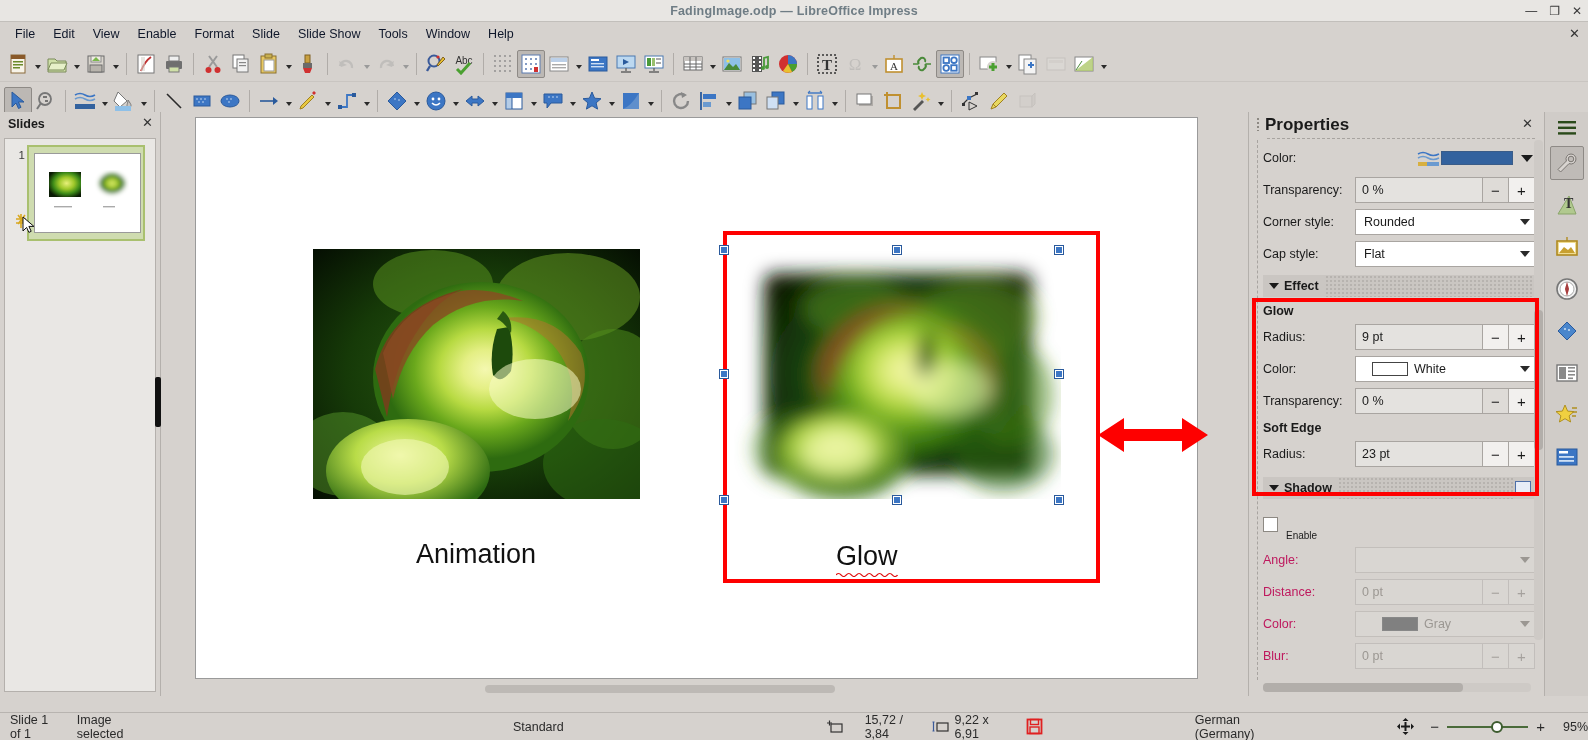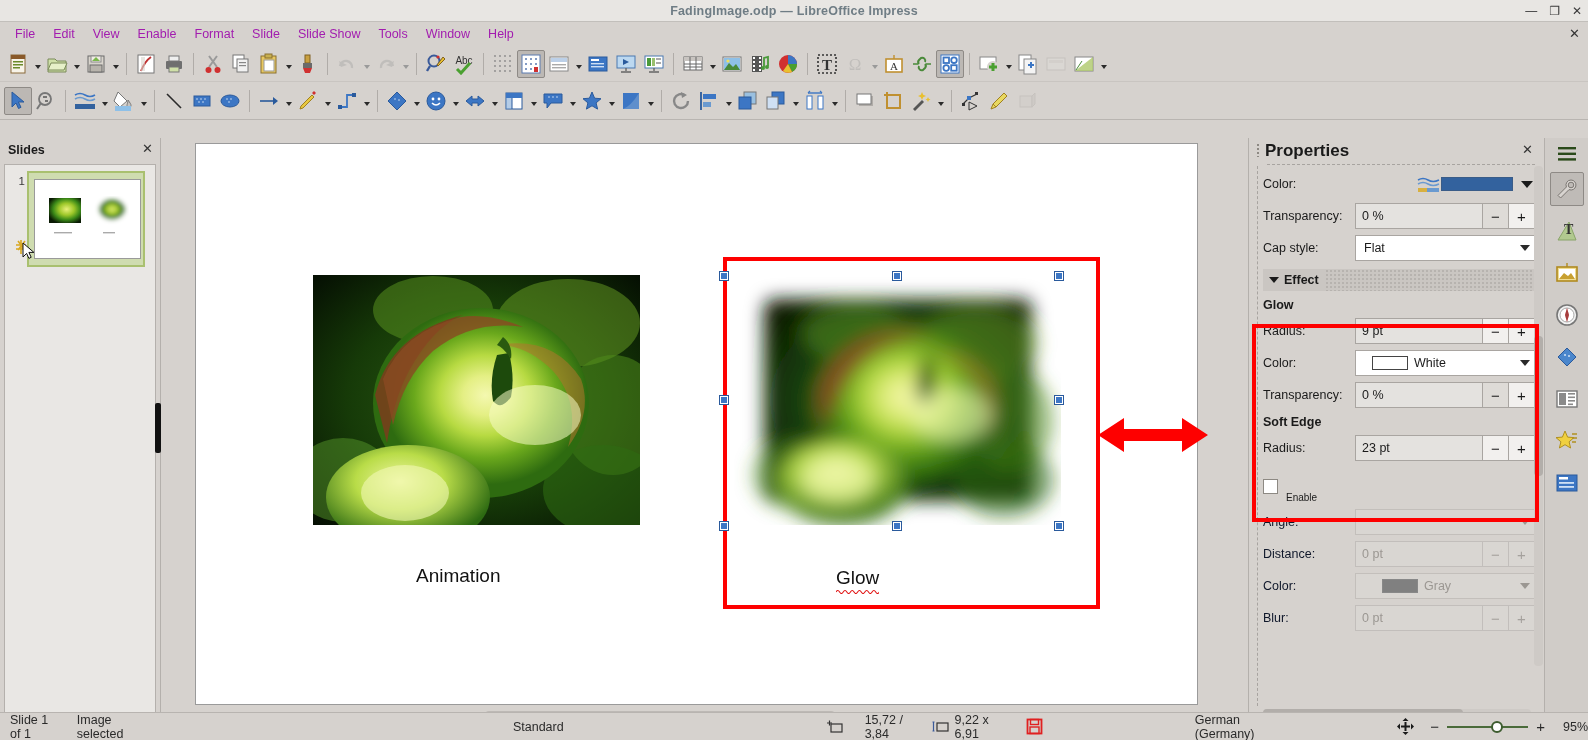--- a/index.html
+++ b/index.html
@@ -32,21 +32,21 @@
   }
   .titlebar .wbtns span { cursor: default; line-height: 1; }
 
   
   .menubar {
     height: 24px; background: #d6d2ce;
     display: flex; align-items: center; padding-left: 6px;
     position: relative;
   }
   .menubar .mi {
-    padding: 3px 9px; font-size: 12.5px; color: #a21caf; cursor: default;
+    padding: 3px 9px; font-size: 12.5px; color: #0f172a; cursor: default;
   }
   .menu-close {
     position: absolute; right: 8px; top: 4px;
     font-size: 13px; color: #333; cursor: pointer;
   }
 
   
   .toolbar {
     height: 36px; background: #d6d2ce;
     display: flex; align-items: center; padding-left: 4px;
@@ -69,21 +69,21 @@
     content: ""; width: 0; height: 0;
     border-left: 3.5px solid transparent; border-right: 3.5px solid transparent;
     border-top: 4px solid #2a2a2a; margin-top: 6px;
   }
   .tb-arrow.dis::after { border-top-color: #9a9a9a; }
   .tb-sep { width: 1px; height: 22px; background: #b0aca8; margin: 0 5px; }
   svg { display: block; }
 
   
   .workspace {
-    position: absolute; left: 0; top: 138px;
+    position: absolute; left: 0; top: 112px;
     width: 1588px; height: 584px;
     display: flex; background: #d6d2ce;
   }
 
   
   .slides-panel {
     width: 161px; background: #d6d2ce;
     display: flex; flex-direction: column;
     border-right: 1px solid #b4b0ac;
     position: relative;
@@ -150,21 +150,21 @@
 
   
   .pic {
     position: absolute;
     image-rendering: pixelated;
   }
   .pic-anim { left: 117px; top: 131px; width: 327px; height: 250px; }
   .pic-glow { left: 538px; top: 131px; width: 327px; height: 250px; }
 
   .caption {
-    position: absolute; font-size: 19px; color: #111;
+    position: absolute; font-size: 27px; color: #111;
     font-family: "Liberation Sans", sans-serif; white-space: nowrap;
   }
   .caption-anim { left: 220px; top: 421px; }
   .caption-glow { left: 640px; top: 423px; }
   .squiggle {
     position: absolute; left: 0; bottom: -5px; width: 100%; height: 5px;
   }
 
   
   .red-rect {
@@ -215,21 +215,21 @@
   }
   .prop-body { padding: 0 10px 0 14px; }
 
   .prow {
     display: flex; align-items: center;
     height: 26px; margin-top: 6px;
   }
   .prow .plabel {
     width: 92px; font-size: 12.5px; color: #1a1a1a; flex: none;
   }
-  .prow.dis .plabel { color: #0f172a; }
+  .prow.dis .plabel { color: #be185d; }
 
   .field {
     flex: 1; height: 26px; background: #fff;
     border: 1px solid #a9a5a1;
     display: flex; align-items: center; padding: 0 6px;
     font-size: 12.5px;
   }
   .field.gray { background: #e4e2df; }
   .field.dis { background: #d9d6d2; border-color: #c2bebb; color: #9b9792; }
   .spin {
@@ -1301,20 +1301,27 @@
             </div>
           </div>
 
           <div class="prow">
             <div class="plabel">Transparency:</div>
             <div class="field gray">0 %</div>
             <div class="spin g">−</div>
             <div class="spin">+</div>
           </div>
 
+          <div class="prow">
+            <div class="plabel">Corner style:</div>
+            <div class="combo">
+              <span>Rounded</span>
+              <span class="caret"></span>
+            </div>
+          </div>
 
           <div class="prow">
             <div class="plabel">Cap style:</div>
             <div class="combo">
               <span>Flat</span>
               <span class="caret"></span>
             </div>
           </div>
 
           <div class="section-head">
@@ -1350,20 +1357,26 @@
 
           <div class="subhead">Soft Edge</div>
 
           <div class="prow">
             <div class="plabel">Radius:</div>
             <div class="field gray">23 pt</div>
             <div class="spin">−</div>
             <div class="spin">+</div>
           </div>
 
+          <div class="section-head" style="margin-top:10px">
+            <span class="tri"></span>
+            <span class="sname">Shadow</span>
+            <span class="dots"></span>
+            <span class="moreicon"></span>
+          </div>
 
           <div class="chk">
             <span class="chkbox"></span>
             <span class="ctext">Enable</span>
           </div>
 
           <div class="prow dis">
             <div class="plabel">Angle:</div>
             <div class="combo dis">
               <span></span>

